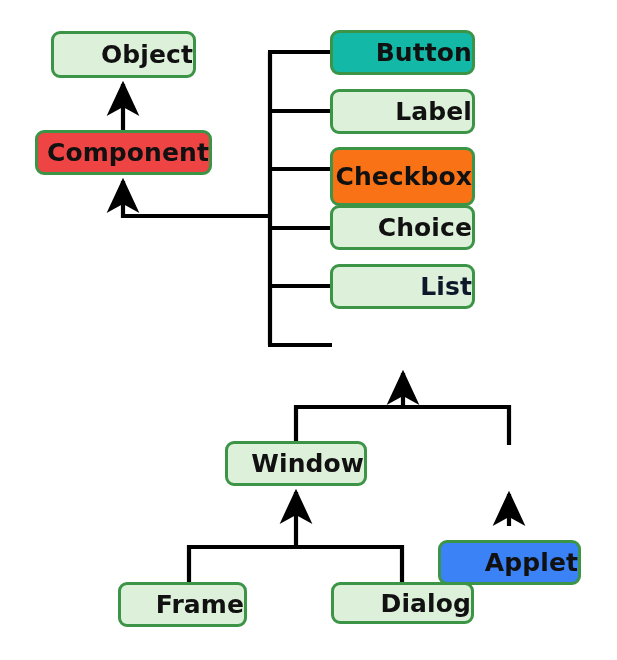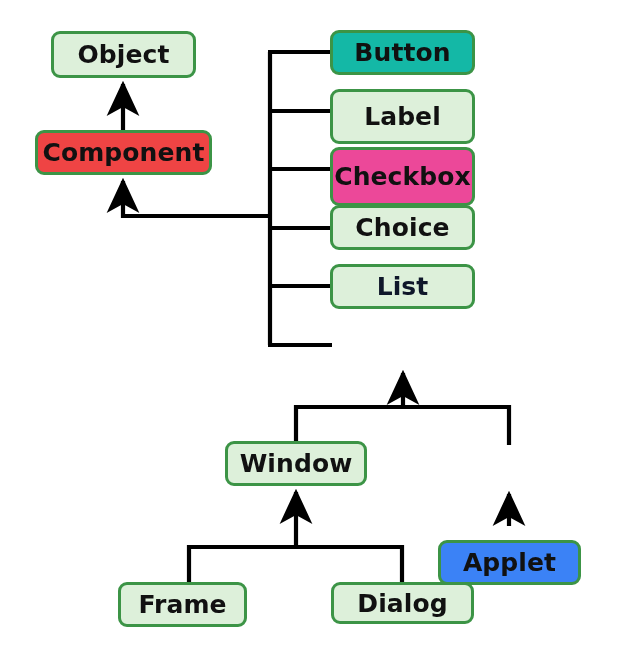--- a/index.html
+++ b/index.html
@@ -28,21 +28,21 @@
     height: 660px;
   }
   .node {
     position: absolute;
     box-sizing: border-box;
     background: #ddf0da;
     border: 3px solid #3c9446;
     border-radius: 9px;
     display: flex;
     align-items: center;
-    justify-content: center;
+    justify-content: flex-end;
     color: #111111;
     font-size: 25px;
     font-weight: 700;
     letter-spacing: 0.1px;
     line-height: 1;
     white-space: nowrap;
     z-index: 2;
   }
 </style>
 </head>
@@ -90,24 +90,24 @@
 
   <div class="node" style="left: 51px; top: 31px; width: 145px; height: 47px; background: rgb(221, 240, 218); border-color: rgb(60, 148, 70); color: rgb(17, 17, 17);">
       <span>Object</span>
     </div>
   <div class="node" style="left: 35px; top: 130px; width: 177px; height: 45px; background: #ef4444; border-color: rgb(60, 148, 70); color: rgb(17, 17, 17);">
       <span>Component</span>
     </div>
   <div class="node" style="left: 330px; top: 30px; width: 145px; height: 45px; background: #14b8a6; border-color: rgb(60, 148, 70); color: rgb(17, 17, 17);">
       <span>Button</span>
     </div>
-  <div class="node" style="left: 330px; top: 89px; width: 145px; height: 55px; background: rgb(221, 240, 218); border-color: rgb(60, 148, 70); color: rgb(17, 17, 17);">
+  <div class="node" style="left: 330px; top: 89px; width: 145px; height: 45px; background: rgb(221, 240, 218); border-color: rgb(60, 148, 70); color: rgb(17, 17, 17);">
       <span>Label</span>
     </div>
-  <div class="node" style="left: 330px; top: 147px; width: 145px; height: 59px; background: #ec4899; border-color: rgb(60, 148, 70); color: rgb(17, 17, 17);">
+  <div class="node" style="left: 330px; top: 147px; width: 145px; height: 59px; background: #f97316; border-color: rgb(60, 148, 70); color: rgb(17, 17, 17);">
       <span>Checkbox</span>
     </div>
   <div class="node" style="left: 330px; top: 205px; width: 145px; height: 45px; background: rgb(221, 240, 218); border-color: rgb(60, 148, 70); color: rgb(17, 17, 17);">
       <span>Choice</span>
     </div>
   <div class="node" style="left: 330px; top: 264px; width: 145px; height: 45px; background: rgb(221, 240, 218); border-color: rgb(60, 148, 70); color: #0f172a;">
       <span>List</span>
     </div>
   <div class="node" style="left: 225px; top: 441px; width: 142px; height: 45px; background: rgb(221, 240, 218); border-color: rgb(60, 148, 70); color: rgb(17, 17, 17);">
       <span>Window</span>

